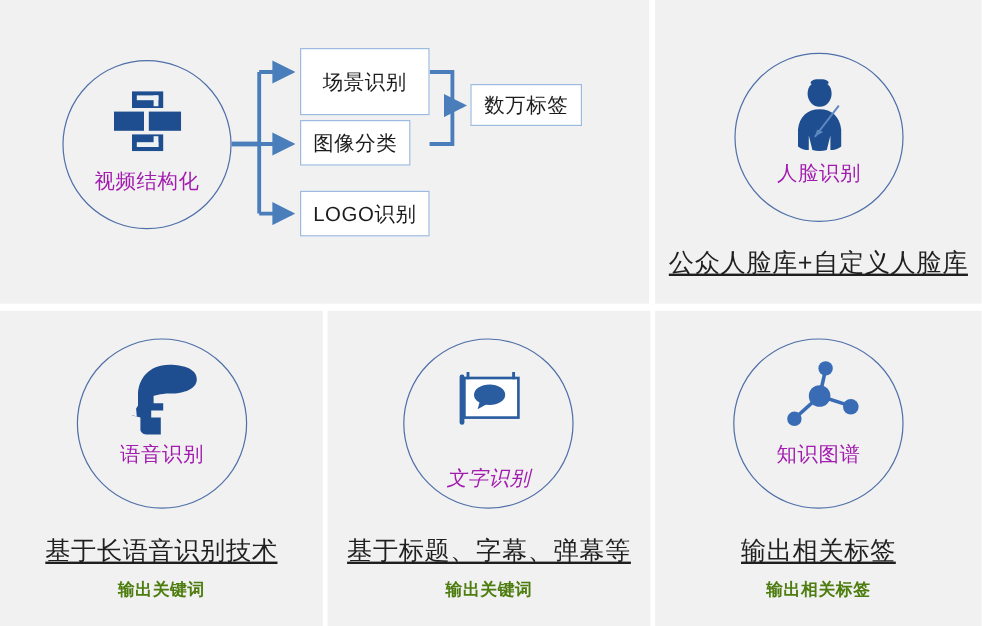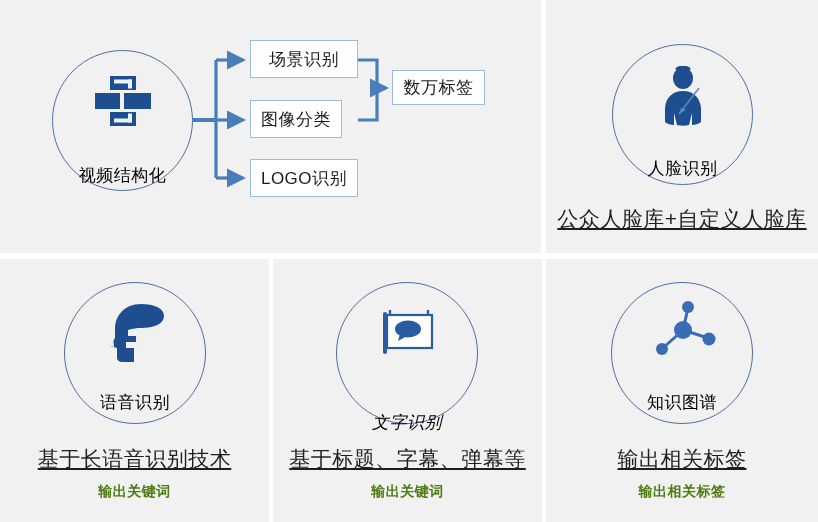--- a/index.html
+++ b/index.html
@@ -22,25 +22,24 @@
   
   .circle{
     position:absolute;border-radius:50%;
     border:1.6px solid #4f6fa8;
     box-sizing:border-box;
     background:transparent;
   }
   .circle-label{
     position:absolute;
     width:100%;text-align:center;
-    color:#000000;
+    color:#a21caf;
     font-size:17px;
     letter-spacing:.5px;
     white-space:nowrap;
-    margin-top:24px;
   }
 
   
   #circle-video{left:52px;top:50px;width:141px;height:141px;}
   #circle-video-label{left:52px;top:140px;width:141px;}
 
   
   #circle-face{left:612px;top:44px;width:141px;height:141px;}
   #circle-face-label{left:612px;top:133px;width:141px;}
 
@@ -69,21 +68,21 @@
     position:absolute;
     background:#ffffff;
     border:1px solid #9dbbe0;
     box-sizing:border-box;
     display:flex;align-items:center;justify-content:center;
     color:#1c1c1c;
     font-size:17px;
     letter-spacing:.5px;
     white-space:nowrap;
   }
-  #box-scene{left:250px;top:40px;width:108px;height:38px;}
+  #box-scene{left:250px;top:40px;width:108px;height:56px;}
   #box-imgclass{left:250px;top:100px;width:92px;height:38px;}
   #box-logo{left:250px;top:159px;width:108px;height:38px;}
   #box-tags{left:392px;top:70px;width:93px;height:35px;}
 
   
   #connectors{position:absolute;left:0;top:0;width:541px;height:253px;}
 
   
   .caption{
     position:absolute;text-align:center;white-space:nowrap;

